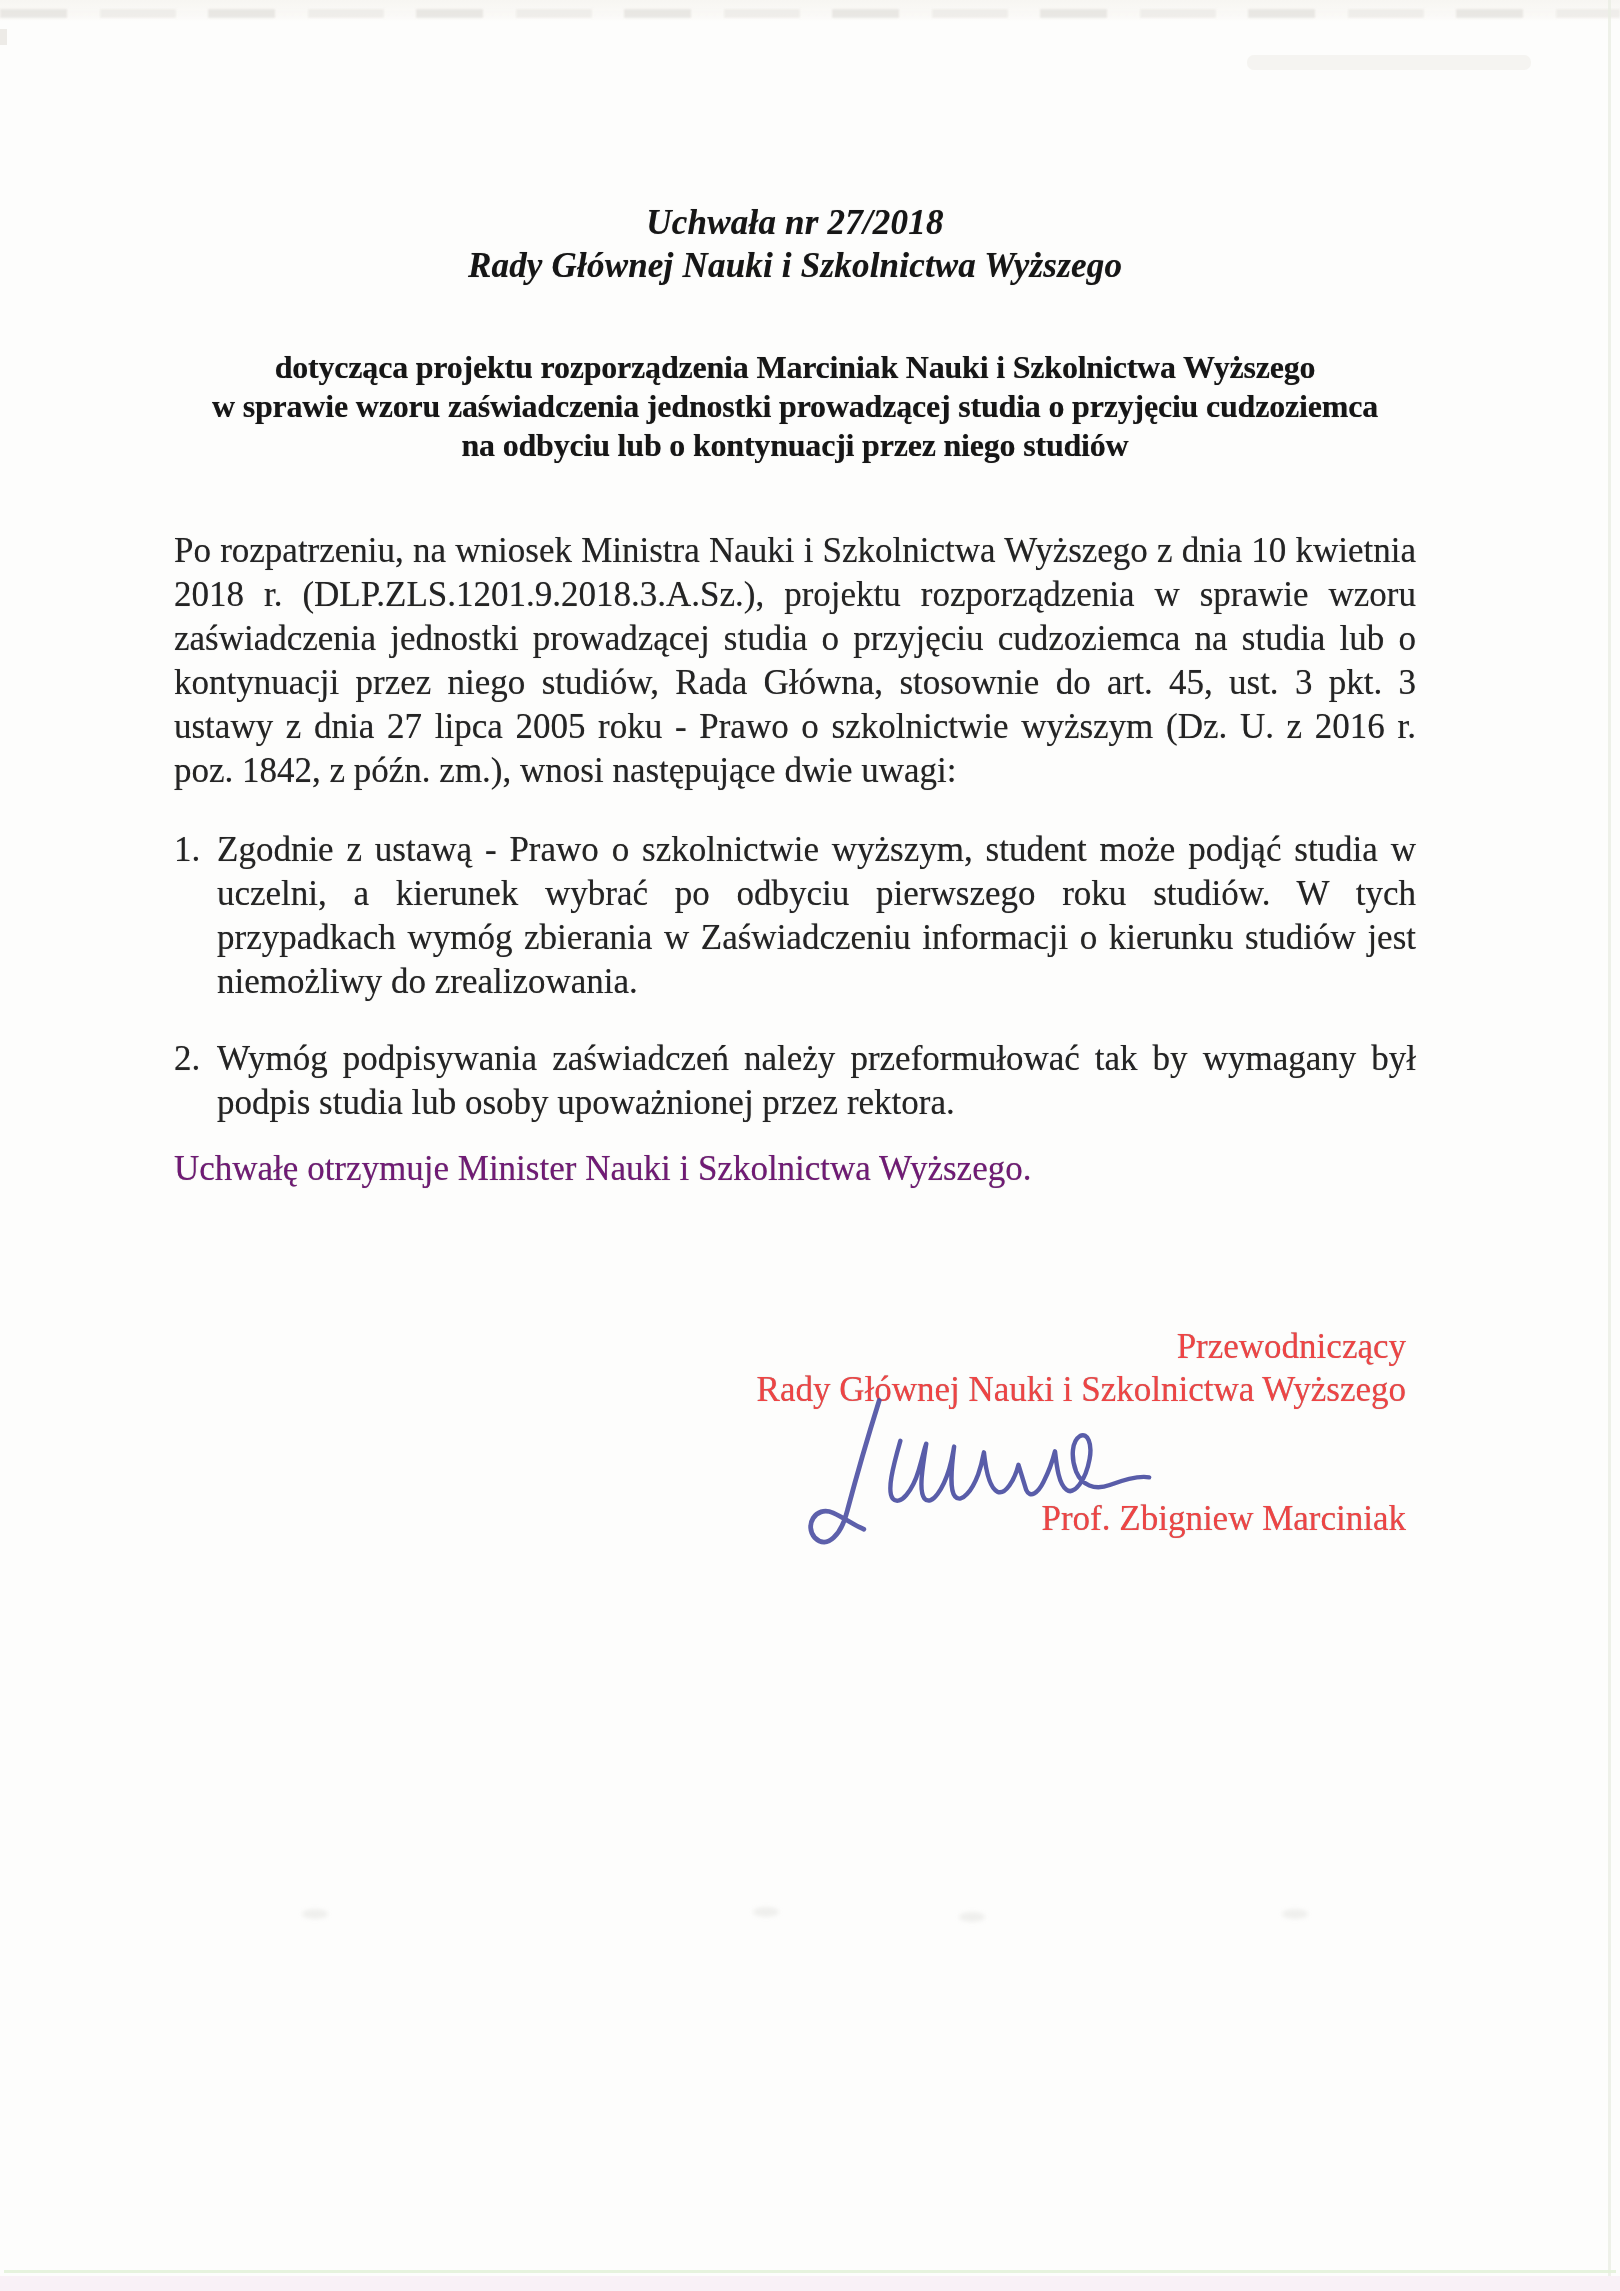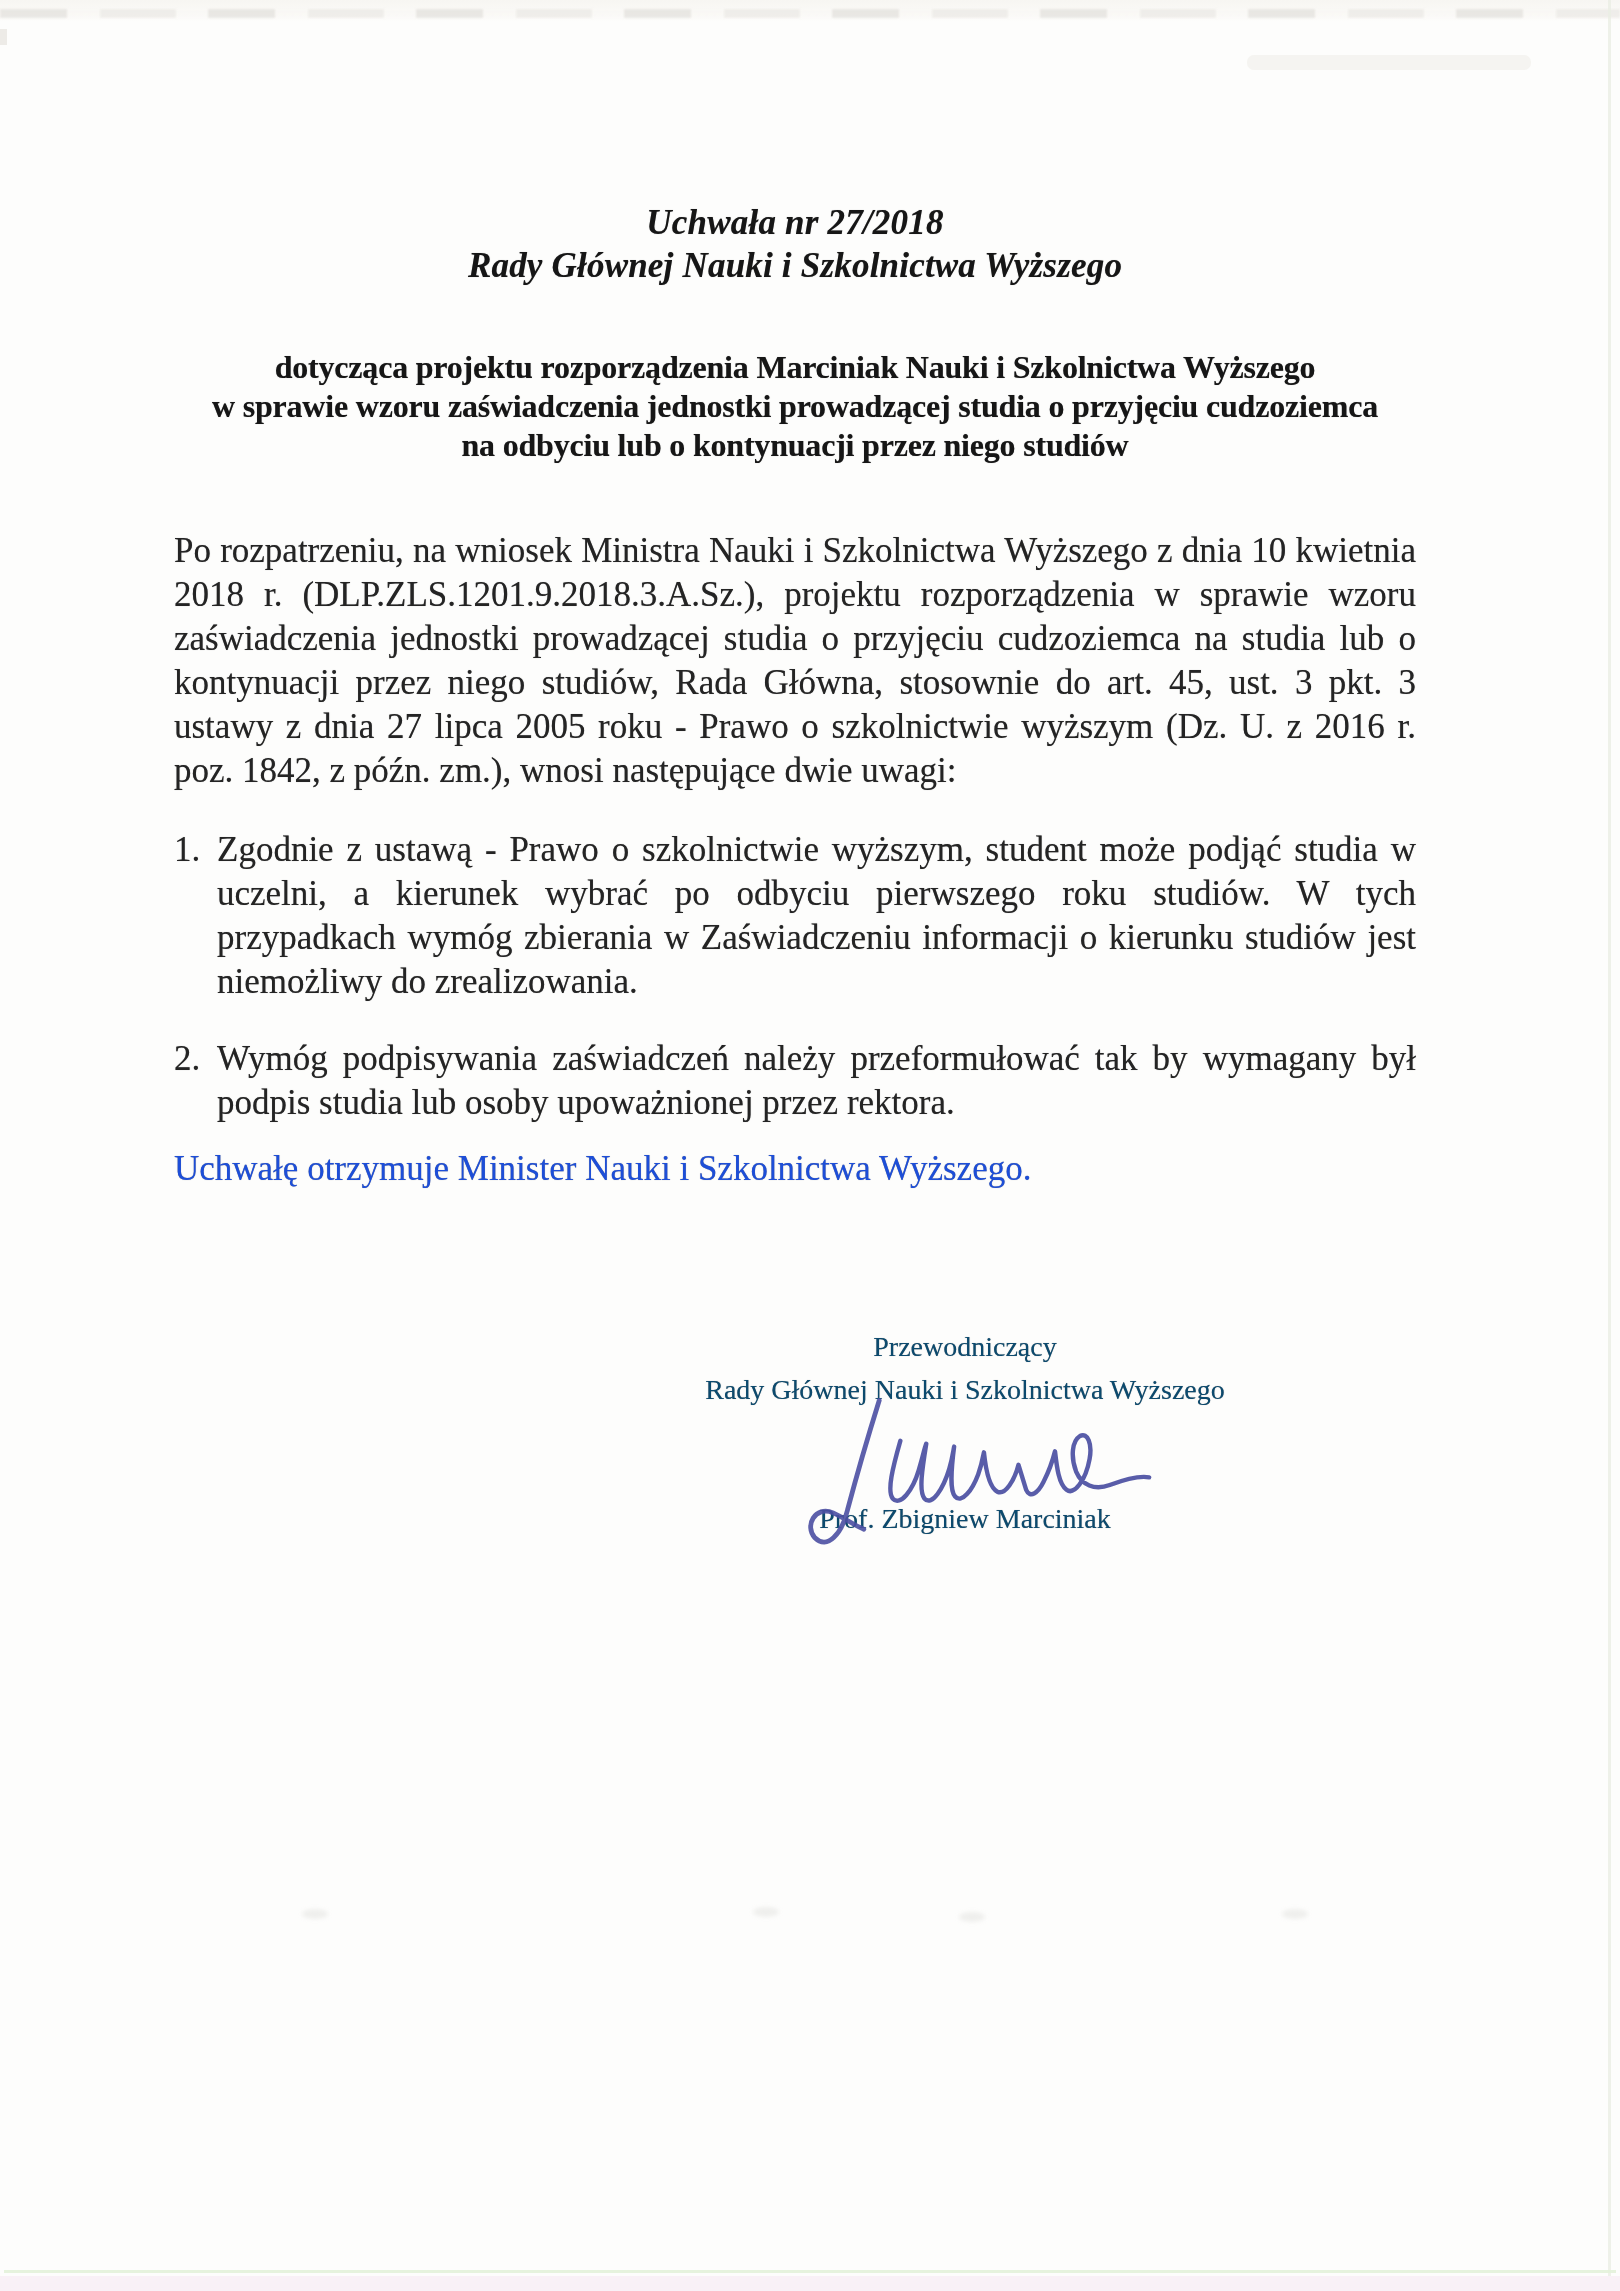--- a/index.html
+++ b/index.html
@@ -103,32 +103,32 @@
     color: #242424;
   }
   .uwaga-text {
     flex: 1;
     text-align: justify;
     color: #242424;
     font-family: Liberation Serif, serif;
   }
   .closing-line {
     margin-top: 21.6px;
-    color: #1d4ed8;
+    color: #701a75;
   }
   .signature-block {
     position: absolute;
     left: 965px;
     top: 1325px;
     width: 882px;
     transform: translateX(-50%);
-    text-align: center;
-    font-size: 28px;
+    text-align: right;
+    font-size: 35px;
     line-height: 43px;
-    color: #0c4a6e;
+    color: #ef4444;
     text-shadow: 0 0 0.7px rgba(35,35,35,0.5);
   }
   .signature-name {
     margin-top: 86px;
   }
   .signature-svg {
     position: absolute;
     left: 263px;
     top: 65px;
     width: 365px;

